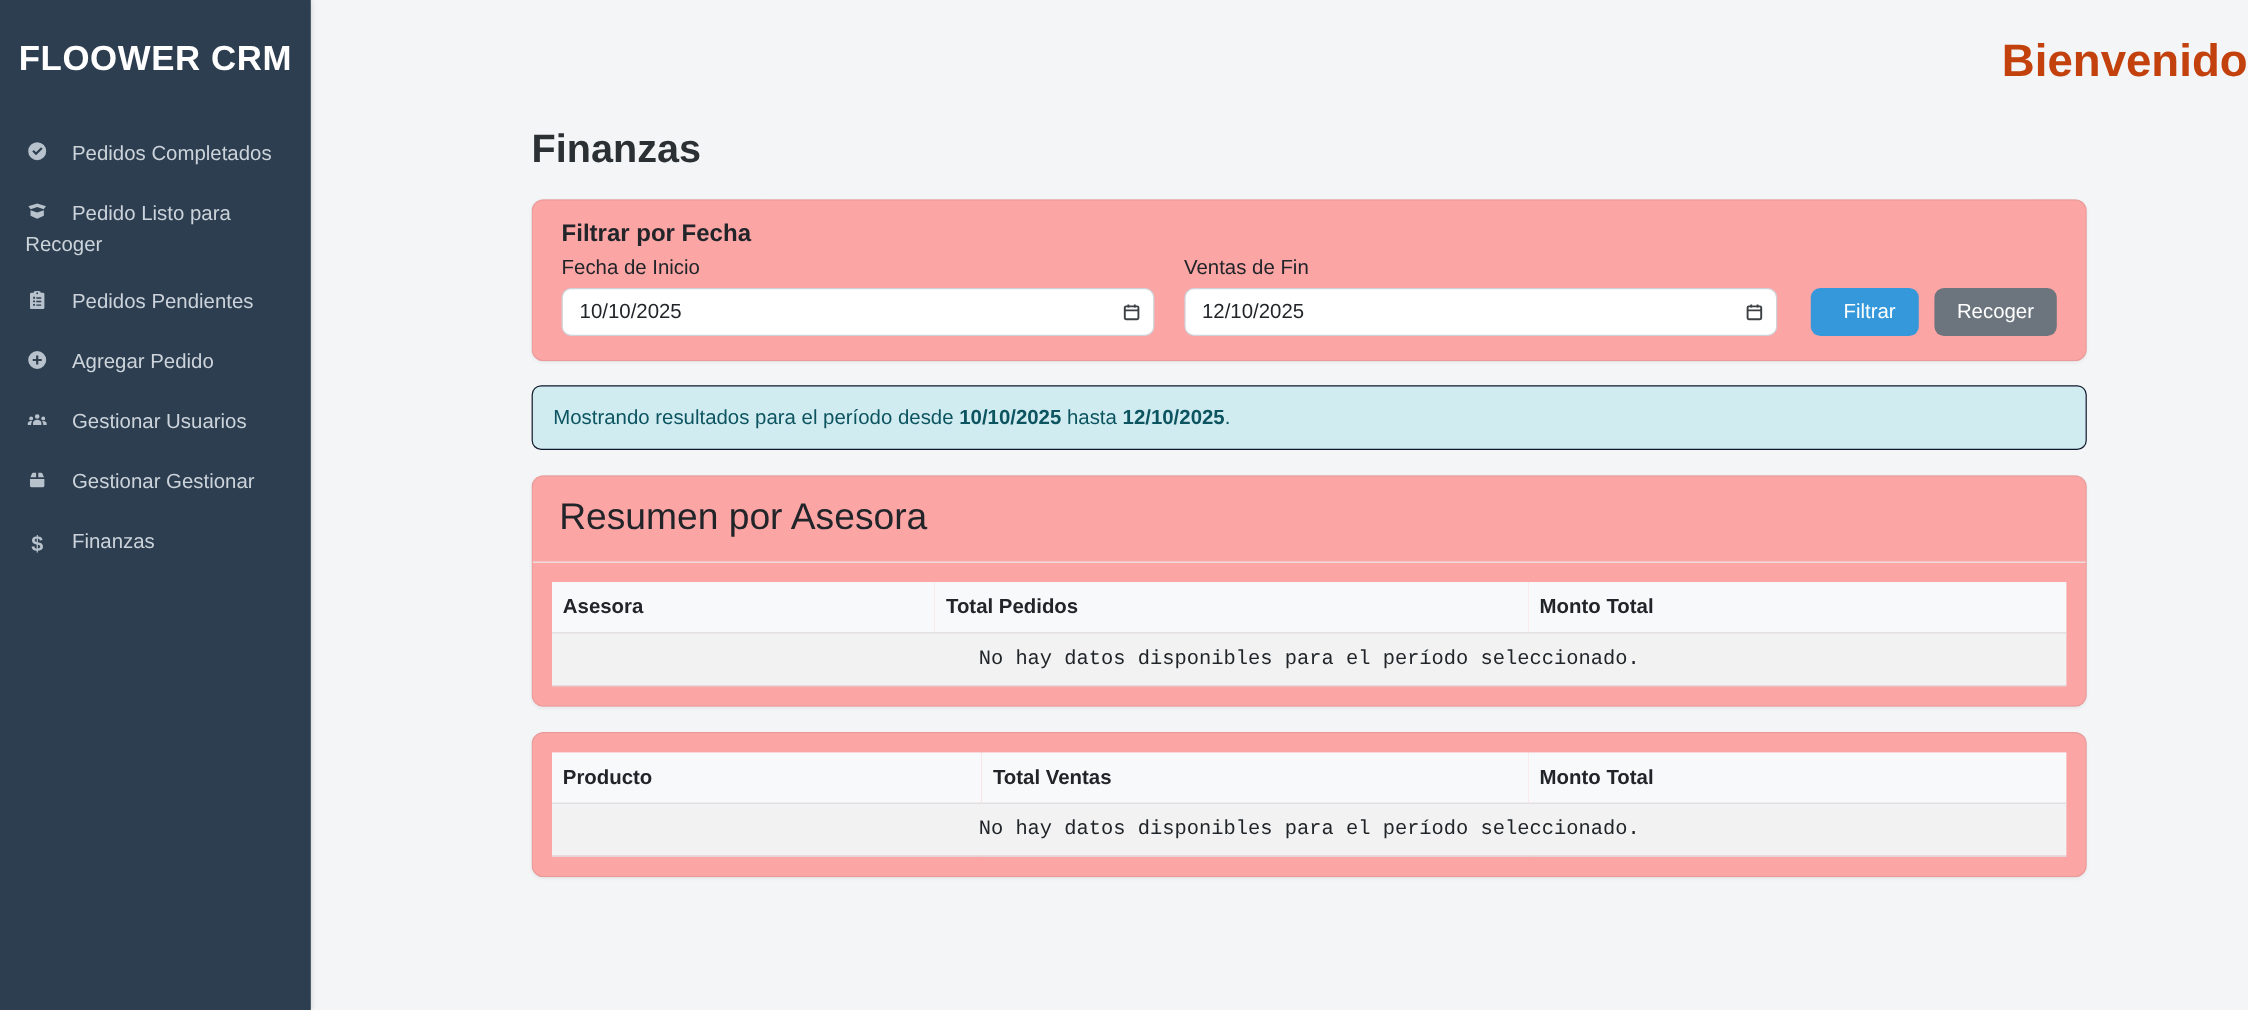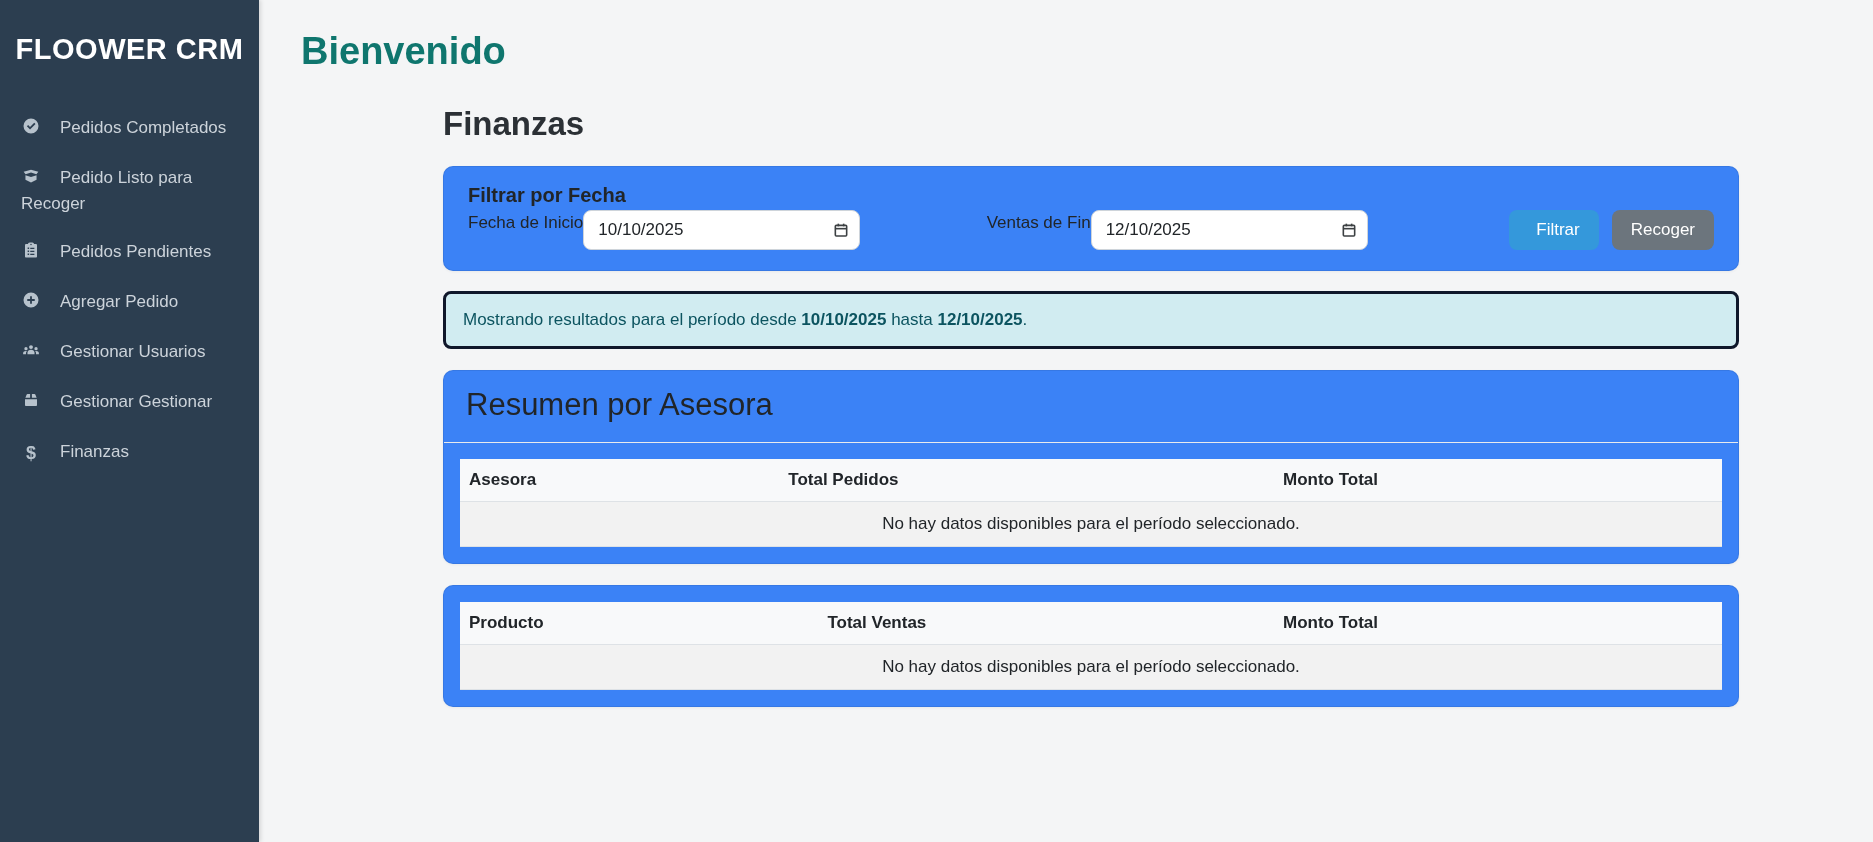--- a/index.html
+++ b/index.html
@@ -49,44 +49,45 @@
   .nav-icon svg { width: 18px; height: 18px; fill: currentColor; }
   .nav-icon.dollar { font-weight: bold; font-size: 18px; }
 
   
   .main { margin-left: 259px; height: 842px; }
   .welcome-title {
     margin: 0;
     padding: 30px 0 0 42px;
     font-size: 38px;
     font-weight: bold;
-    color: #0f766e;
+    color: #c2410c;
     line-height: 1.15;
+    text-align: right;
   }
   .container { width: 1296px; margin-left: 184px; }
   .page-title {
     margin: 0;
     padding-top: 30px;
     font-size: 33px;
     font-weight: bold;
     color: #2b3035;
     line-height: 1.2;
   }
 
   
   .card {
-    background: #3b82f6;
+    background: #fca5a5;
     border: 1px solid rgba(0,0,0,.07);
     border-radius: 10px;
     box-shadow: 0 1px 3px rgba(0,0,0,.05);
   }
   .filter-card { margin-top: 23px; padding: 17px 24px 20px 24px; }
   .filter-title { font-size: 20px; font-weight: bold; color: #212529; margin: 0 0 3px 0; }
   .filter-row { display: flex; align-items: flex-end; }
-  .field { display: flex; }
+  .field { display: flex; flex-direction: column; }
   .field-start { width: 507px; }
   .field-end { width: 508px; margin-left: 25px; }
   .field-label { font-size: 17px; color: #212529; margin: 3px 0 7px 0; }
   .date-wrap { position: relative; }
   .date-input {
     width: 100%; height: 40px;
     border: 1px solid #ced4da;
     border-radius: 8px;
     padding: 0 40px 0 14px;
     font-size: 17px;
@@ -114,21 +115,21 @@
     cursor: pointer;
     line-height: 40px;
   }
   .btn-primary { background: #3498db; padding-left: 27px; }
   .btn-secondary { background: #6c757d; margin-left: 13px; }
 
   
   .alert {
     margin-top: 20px;
     background: #d1ecf1;
-    border: 3px solid #0f172a;
+    border: 1px solid #0f172a;
     border-radius: 8px;
     color: #0c5460;
     font-size: 17px;
     padding: 15px 17px;
     line-height: 22px;
   }
   .alert b { color: #0c5460; }
 
   
   .table-card { margin-top: 21px; }
@@ -152,20 +153,21 @@
     color: #212529;
     padding: 11px 9px;
     border-bottom: 1px solid #dee2e6;
   }
   .data-table td.empty-cell {
     background: #f2f2f2;
     text-align: center;
     color: #212529;
     padding: 12px 9px;
     border-bottom: 1px solid #dee2e6;
+    font-family: Liberation Mono, monospace;
   }
   .t-advisors col.c1 { width: 25.3%; } .t-advisors col.c2 { width: 39.2%; } .t-advisors col.c3 { width: 35.5%; }
   .t-products col.c1 { width: 28.4%; } .t-products col.c2 { width: 36.1%; } .t-products col.c3 { width: 35.5%; }
 </style>
 </head>
 <body>
 
 <aside class="sidebar">
   <div class="brand">FLOOWER CRM</div>
   <nav class="nav">

